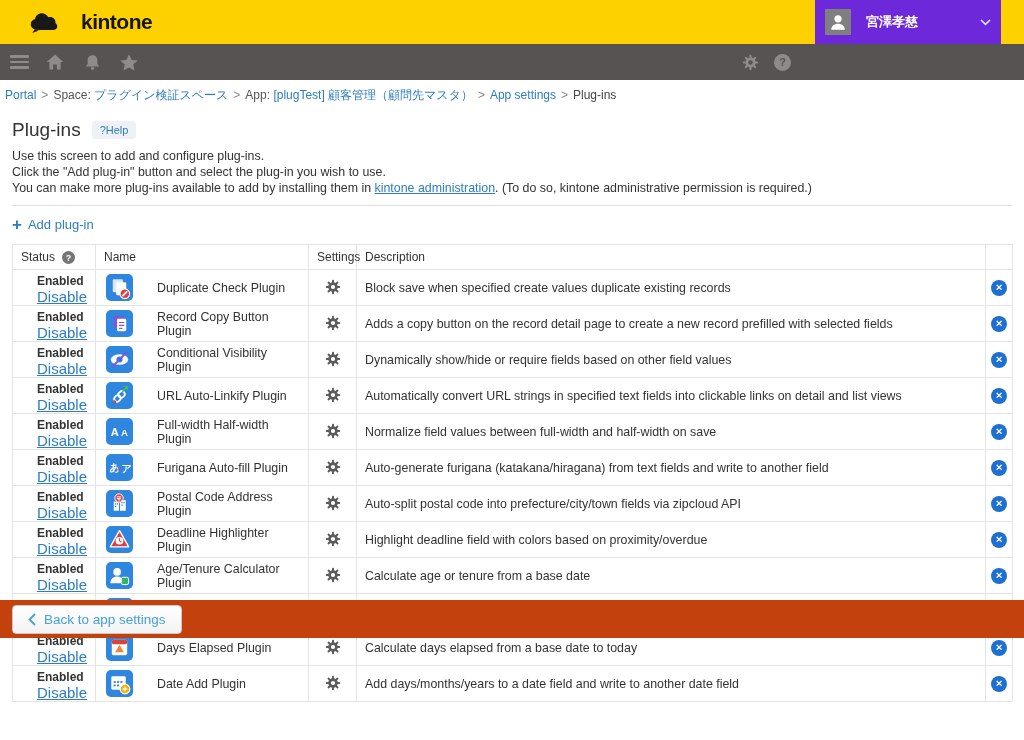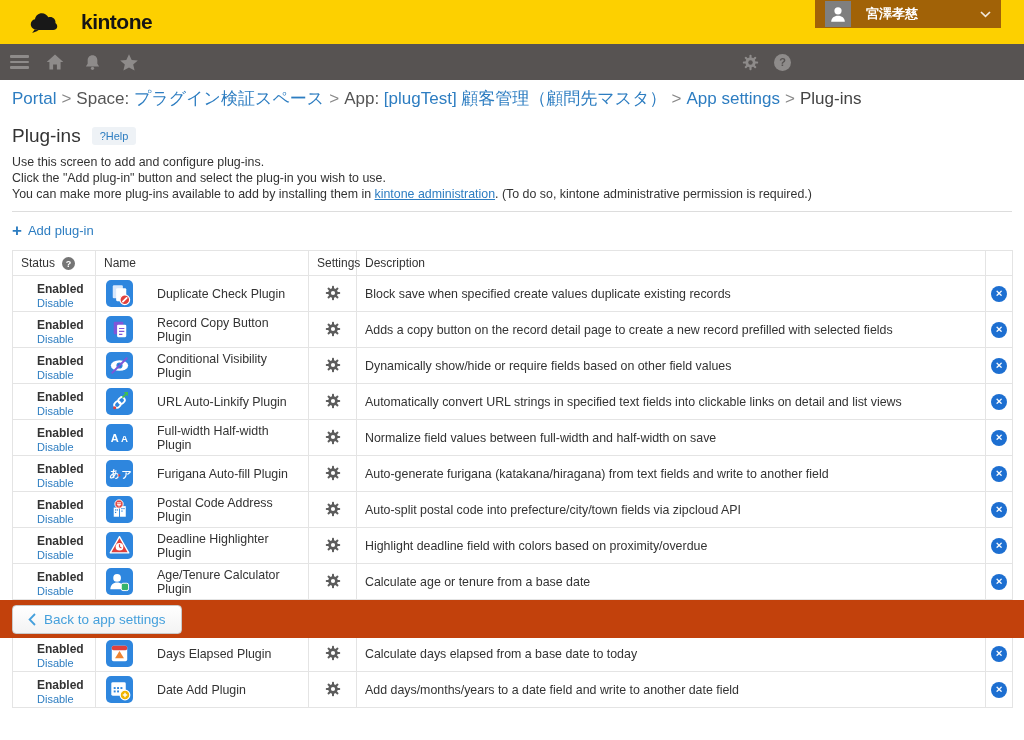--- a/index.html
+++ b/index.html
@@ -4,39 +4,39 @@
 <style>
   * { margin:0; padding:0; box-sizing:border-box; }
   html,body { width:1024px; height:740px; overflow:hidden; }
   body { font-family:"Liberation Sans","DejaVu Sans",sans-serif; color:#333; background:#fff; position:relative; }
   a { cursor:pointer; }
 
   
   .header { height:44px; background:#fdd000; position:relative; display:flex; align-items:center; }
   .logo { display:flex; align-items:center; margin-left:29px; gap:22px; cursor:pointer; }
   .logo-text { font-size:21px; font-weight:bold; color:#151515; letter-spacing:-0.5px; }
-  .user-block { position:absolute; right:23px; top:0; width:186px; height:28px; background:#a16207; display:flex; align-items:center; padding:0 10px; cursor:pointer; }
+  .user-block { position:absolute; right:23px; top:0; width:186px; height:44px; background:#6d28d9; display:flex; align-items:center; padding:0 10px; cursor:pointer; }
   .avatar { width:26px; height:26px; background:#7f7f7f; display:flex; align-items:center; justify-content:center; flex:none; }
   .user-name { color:#fff; font-weight:bold; font-size:13px; margin-left:15px; flex:1; }
 
   
   .toolbar { height:36px; background:#575352; position:relative; display:flex; align-items:center; }
   .tb-left { display:flex; align-items:center; margin-left:10px; gap:15px; }
   .tb-icon { width:22px; height:20px; display:flex; align-items:center; justify-content:center; cursor:pointer; }
   .hamburger { display:flex; flex-direction:column; gap:3px; width:19px; cursor:pointer; }
   .hamburger span { height:2.6px; background:#8e8b8a; border-radius:1px; }
   .tb-actions { position:absolute; right:233px; top:0; height:36px; display:flex; align-items:center; gap:13px; }
   .help-circle { width:17px; height:17px; border-radius:50%; background:#8e8b8a; color:#575352; font-size:11px; font-weight:bold; display:flex; align-items:center; justify-content:center; cursor:pointer; }
   .search-group { position:absolute; right:23px; top:0; height:36px; display:flex; }
   .search-input { width:152px; height:36px; border:none; outline:none; padding:0 10px; font-size:12.5px; font-family:inherit; color:#333; }
   .search-input::placeholder { color:#9a9a9a; }
   .search-btn { width:36px; height:36px; background:#ebebeb; border:none; border-left:1px solid #d2d2d2; display:flex; align-items:center; justify-content:center; cursor:pointer; }
 
   
-  .breadcrumb { padding:7px 12px 8px; font-size:17px; color:#555; }
+  .breadcrumb { padding:7px 5px 8px; font-size:12px; color:#555; }
   .breadcrumb a { color:#2d7dc1; text-decoration:none; }
   .bc-sep { margin:0 5px; color:#888; }
   .bc-label { color:#555; }
   .bc-current { color:#444; }
 
   
   .content { padding:0 12px; }
   .title-row { margin-top:4px; display:flex; align-items:center; gap:11px; height:27px; }
   .page-title { font-size:19px; font-weight:400; color:#333; }
   .help-badge { font-size:11px; color:#2d7dc1; background:#eef2f6; padding:3px 8px; border-radius:3px; cursor:pointer; }
@@ -48,21 +48,21 @@
 
   
   .plugin-table { margin-top:9px; width:1000px; border-collapse:collapse; table-layout:fixed; background:#fff; }
   .plugin-table th, .plugin-table td { border:1px solid #e4e4e4; }
   .plugin-table th { font-weight:400; font-size:12px; text-align:left; padding:5px 8px; color:#333; height:25px; }
   .th-status-wrap { display:flex; align-items:flex-end; gap:7px; }
   .status-help { width:13px; height:13px; border-radius:50%; background:#757575; color:#fff; font-size:9px; font-weight:bold; display:inline-flex; align-items:center; justify-content:center; cursor:pointer; }
   .plugin-table td { height:36px; font-size:12.4px; vertical-align:middle; }
   .td-status { padding:5px 24px 0; vertical-align:top; }
   .status-enabled { font-weight:bold; font-size:12px; line-height:13px; }
-  .disable-link { display:inline-block; margin-top:0; font-size:11px; color:#2d7dc1; }
+  .disable-link { display:inline-block; margin-top:0; font-size:15px; color:#2d7dc1; text-decoration:underline; }
   .td-name { padding:0 6px 0 10px; }
   .name-wrap { display:flex; align-items:center; gap:24px; }
   .plugin-tile { width:27px; height:27px; border-radius:5px; background:#2e86de; flex:none; display:flex; align-items:center; justify-content:center; overflow:hidden; }
   .plugin-name { font-size:12.4px; }
   .td-settings { text-align:center; }
   .gear-btn { background:none; border:none; padding:2px; cursor:pointer; line-height:0; }
   .td-desc { padding:0 8px; }
   .td-delete { text-align:center; }
   .delete-btn { width:16px; height:16px; border-radius:50%; background:#1d6fd1; color:#fff; border:none; font-size:11.5px; font-weight:bold; line-height:15px; text-align:center; padding:0; cursor:pointer; display:inline-block; }
 

